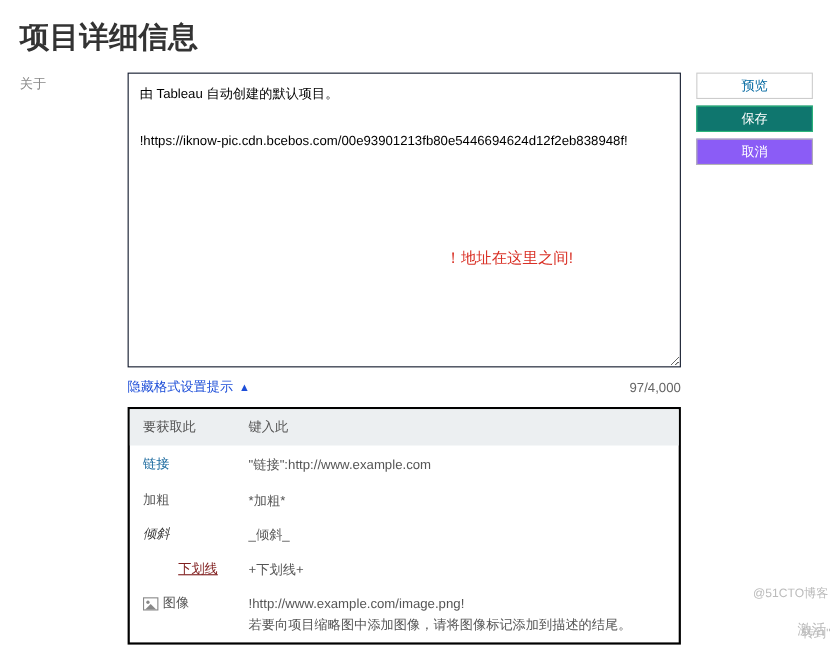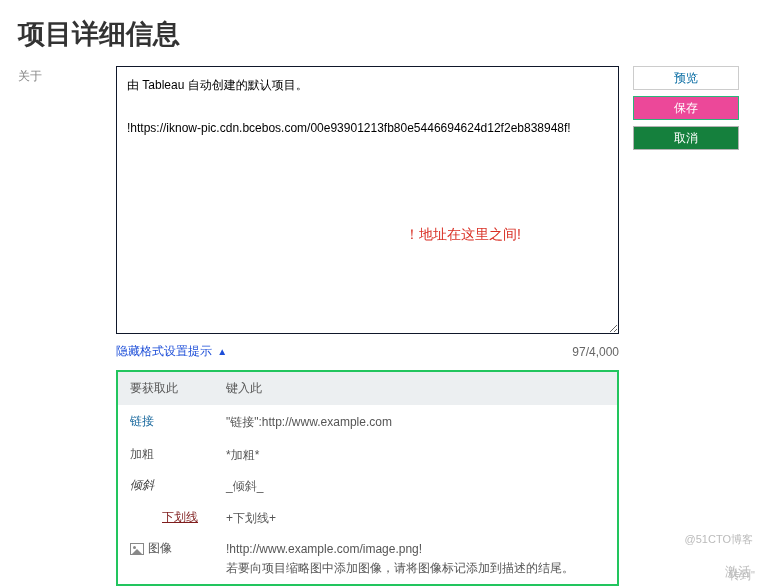--- a/index.html
+++ b/index.html
@@ -36,36 +36,36 @@
     width: 100%;
     height: 24px;
     line-height: 22px;
     text-align: center;
     font-size: 12px;
     border: 1px solid #ccc;
     background: #fff;
     color: #0369a1;
     cursor: pointer;
   }
-  .btn.save { background: #ec4899; border-color: #2cb57b; color: #fff; }
-  .btn.cancel { background: #15803d; border-color: #b3b3b3; color: #fff; }
+  .btn.save { background: #0f766e; border-color: #2cb57b; color: #fff; }
+  .btn.cancel { background: #8b5cf6; border-color: #b3b3b3; color: #fff; }
   .below-row {
     display: flex;
     justify-content: space-between;
     align-items: center;
     font-size: 12px;
     color: #666;
     margin-top: 6px;
   }
   .hide-hint { color: #1d4ed8; cursor: pointer; }
   .hide-hint .caret { font-size: 10px; margin-left: 2px; }
   .counter { color: #666; }
 
   .hint-box {
-    border: 2px solid #22c55e;
+    border: 2px solid #000000;
     margin-top: 10px;
     padding: 0;
   }
   .hint-header {
     display: flex;
     background: #eceff1;
     color: #555;
     font-size: 12px;
   }
   .hint-left { width: 96px; padding: 8px 12px; }

